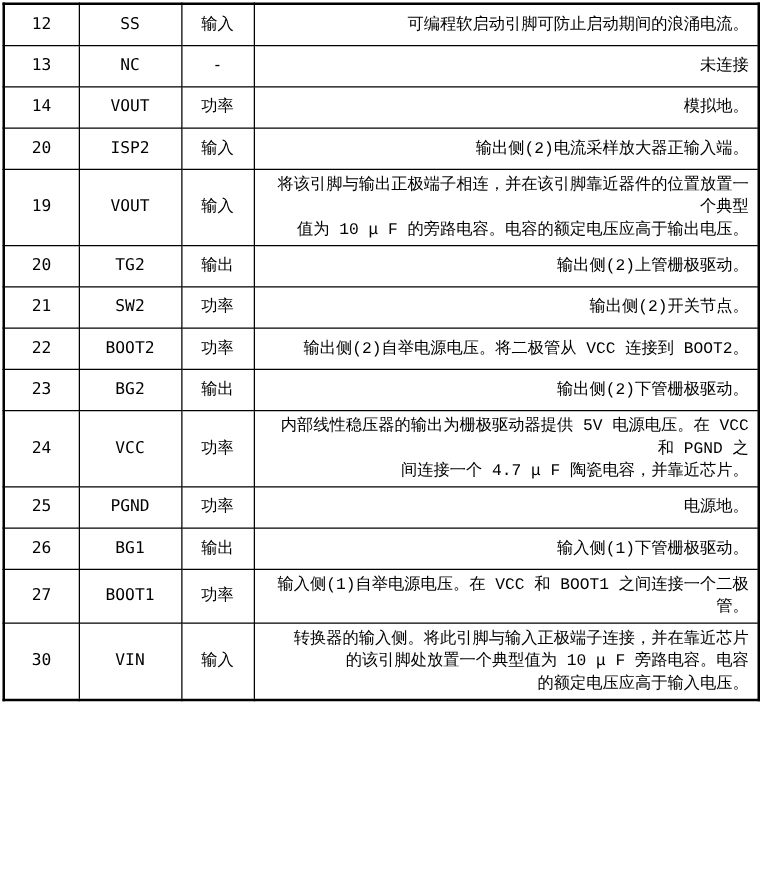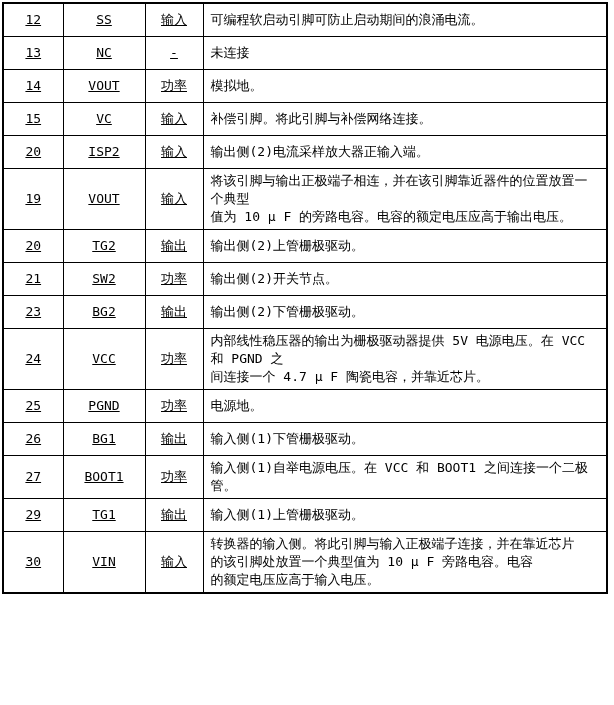--- a/index.html
+++ b/index.html
@@ -29,27 +29,27 @@
     border: 1px solid #000000;
     font-size: 13px;
     vertical-align: middle;
     overflow: hidden;
   }
   td.cell-center {
     text-align: center;
     padding: 2px;
     height: 28px;
     line-height: 18px;
-    text-decoration: underline;
   }
   td.cell-desc {
-    text-align: left;
+    text-align: right;
     padding: 3px 7px;
     line-height: 18px;
     white-space: pre-line;
+    font-family: Liberation Mono, monospace;
   }
   col.col-num  { width: 60px; }
   col.col-name { width: 82px; }
   col.col-type { width: 58px; }
 </style>
 </head>
 <body>
 
 <div class="page">
   <table class="pin-table">
@@ -72,26 +72,20 @@
           <td class="cell-center">-</td>
           <td class="cell-desc">未连接</td>
         </tr>
         <tr>
           <td class="cell-center">14</td>
           <td class="cell-center">VOUT</td>
           <td class="cell-center">功率</td>
           <td class="cell-desc">模拟地。</td>
         </tr>
         <tr>
-          <td class="cell-center">15</td>
-          <td class="cell-center">VC</td>
-          <td class="cell-center">输入</td>
-          <td class="cell-desc">补偿引脚。将此引脚与补偿网络连接。</td>
-        </tr>
-        <tr>
           <td class="cell-center">20</td>
           <td class="cell-center">ISP2</td>
           <td class="cell-center">输入</td>
           <td class="cell-desc">输出侧(2)电流采样放大器正输入端。</td>
         </tr>
         <tr>
           <td class="cell-center">19</td>
           <td class="cell-center">VOUT</td>
           <td class="cell-center">输入</td>
           <td class="cell-desc">将该引脚与输出正极端子相连，并在该引脚靠近器件的位置放置一个典型
@@ -101,20 +95,26 @@
           <td class="cell-center">20</td>
           <td class="cell-center">TG2</td>
           <td class="cell-center">输出</td>
           <td class="cell-desc">输出侧(2)上管栅极驱动。</td>
         </tr>
         <tr>
           <td class="cell-center">21</td>
           <td class="cell-center">SW2</td>
           <td class="cell-center">功率</td>
           <td class="cell-desc">输出侧(2)开关节点。</td>
+        </tr>
+        <tr>
+          <td class="cell-center">22</td>
+          <td class="cell-center">BOOT2</td>
+          <td class="cell-center">功率</td>
+          <td class="cell-desc">输出侧(2)自举电源电压。将二极管从 VCC 连接到 BOOT2。</td>
         </tr>
         <tr>
           <td class="cell-center">23</td>
           <td class="cell-center">BG2</td>
           <td class="cell-center">输出</td>
           <td class="cell-desc">输出侧(2)下管栅极驱动。</td>
         </tr>
         <tr>
           <td class="cell-center">24</td>
           <td class="cell-center">VCC</td>
@@ -134,26 +134,20 @@
           <td class="cell-center">输出</td>
           <td class="cell-desc">输入侧(1)下管栅极驱动。</td>
         </tr>
         <tr>
           <td class="cell-center">27</td>
           <td class="cell-center">BOOT1</td>
           <td class="cell-center">功率</td>
           <td class="cell-desc">输入侧(1)自举电源电压。在 VCC 和 BOOT1 之间连接一个二极管。</td>
         </tr>
         <tr>
-          <td class="cell-center">29</td>
-          <td class="cell-center">TG1</td>
-          <td class="cell-center">输出</td>
-          <td class="cell-desc">输入侧(1)上管栅极驱动。</td>
-        </tr>
-        <tr>
           <td class="cell-center">30</td>
           <td class="cell-center">VIN</td>
           <td class="cell-center">输入</td>
           <td class="cell-desc">转换器的输入侧。将此引脚与输入正极端子连接，并在靠近芯片
 的该引脚处放置一个典型值为 10 μ F 旁路电容。电容
 的额定电压应高于输入电压。</td>
         </tr>
       </tbody>
   </table>
 </div>

